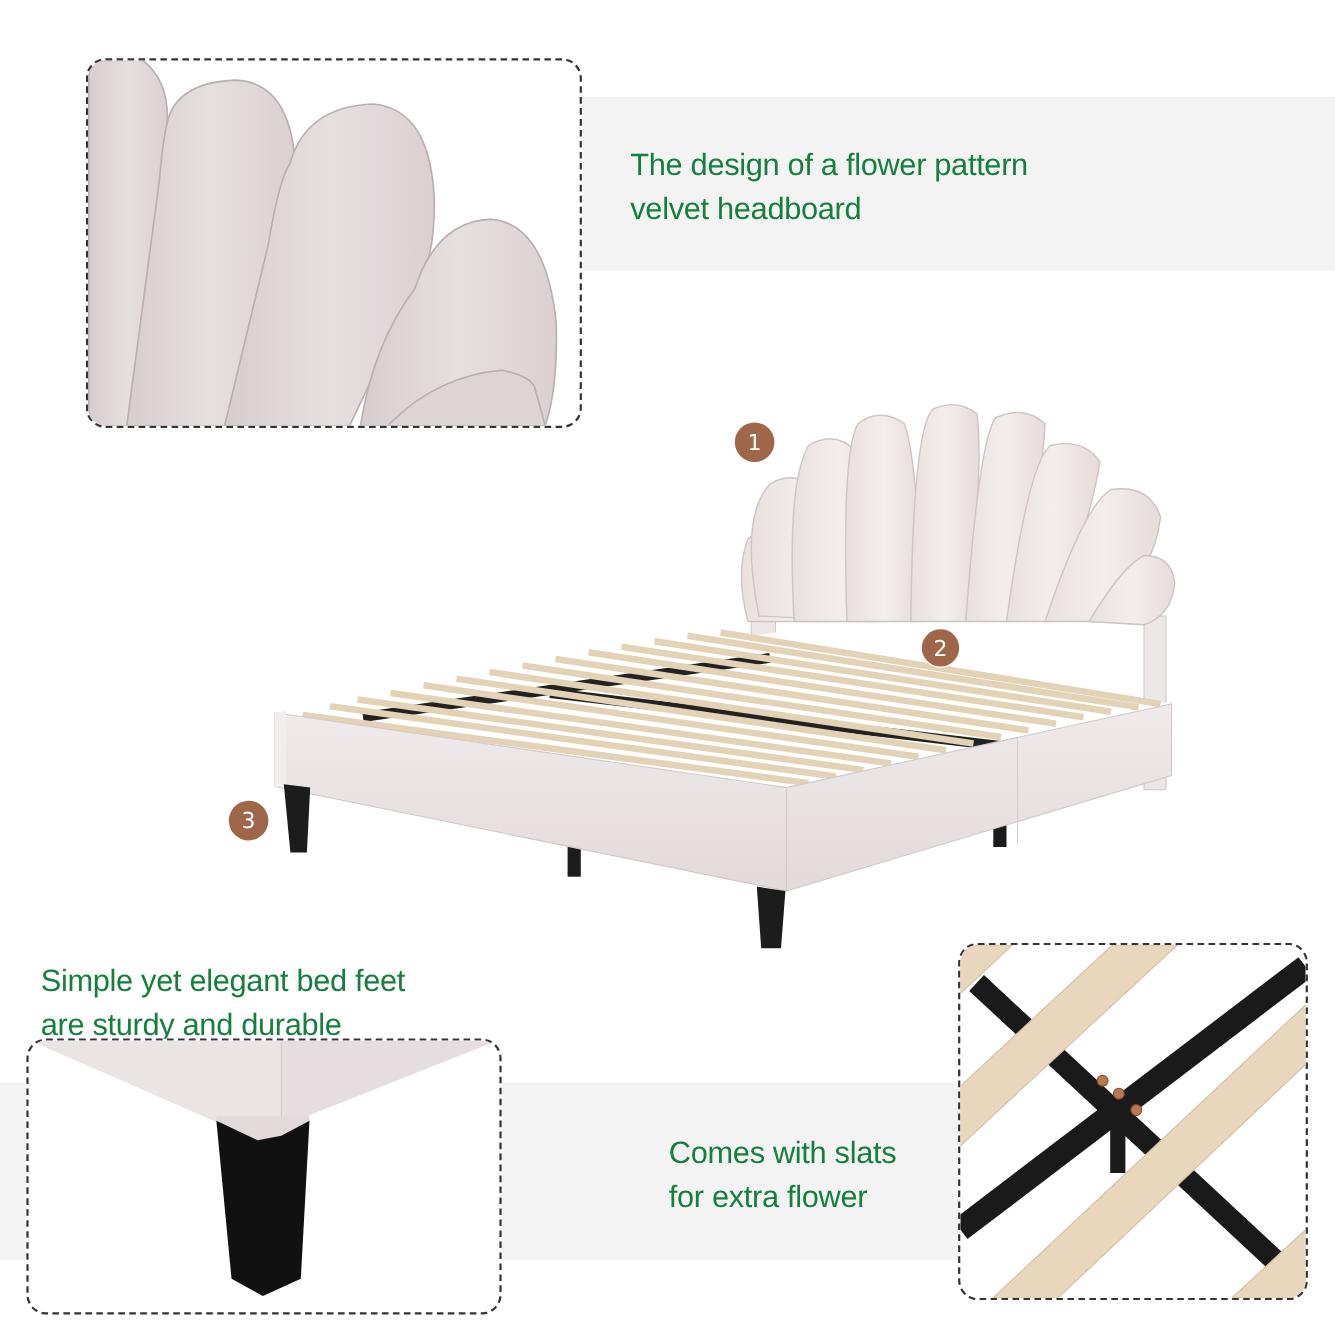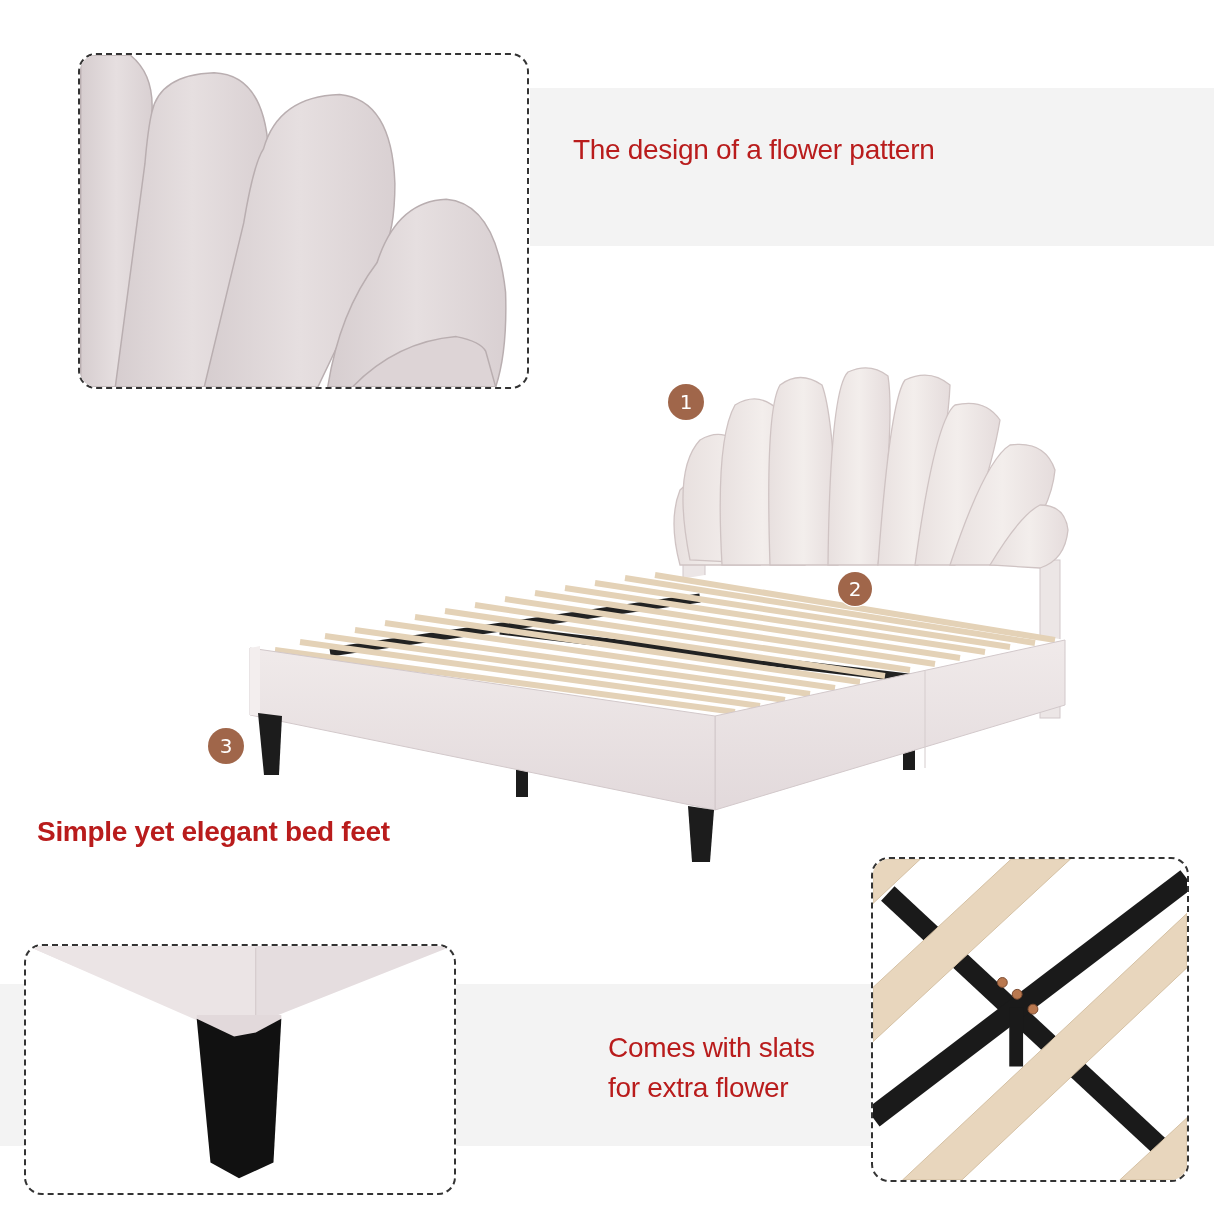--- a/index.html
+++ b/index.html
@@ -1,18 +1,18 @@
 <!DOCTYPE html>
 <html><head>
 <meta charset="utf-8">
 <style>
   html,body{margin:0;padding:0;background:#fff;}
   body{width:1214px;height:1214px;position:relative;overflow:hidden;font-family:"Liberation Sans",sans-serif;color:#111;}
   .band{position:absolute;background:#f3f3f3;}
-  .caption{position:absolute;font-size:28px;line-height:40px;letter-spacing:-0.3px;color:#b91c1c;}
+  .caption{position:absolute;font-size:28px;line-height:40px;letter-spacing:-0.3px;color:#15803d;}
   .caption span{display:block;white-space:nowrap;}
   .frame{position:absolute;border:2px dashed #333;border-radius:18px;overflow:hidden;background:#fff;box-sizing:border-box;}
   .frame svg{position:absolute;left:0;top:0;width:100%;height:100%;}
   .badge{position:absolute;width:36px;height:36px;border-radius:50%;background:#a0664a;color:#fff;font-size:20px;line-height:36px;text-align:center;font-family:"DejaVu Sans",sans-serif;box-shadow:0 0 0 1px #fff;}
   #bed{position:absolute;left:0;top:0;}
 </style>
 </head>
 <body>
 
 <div class="band" style="left:530px;top:88px;width:684px;height:158px;"></div>
@@ -30,20 +30,21 @@
     <path d="M0 0 L50 0 Q75 20 72 60 L68 336 L0 336 Z" fill="url(#pg)" stroke="#b9aeb0" stroke-width="1.5"></path>
     <path d="M72 58 Q80 20 135 18 Q185 20 190 95 L155 336 L35 336 L65 110 Q68 75 72 58 Z" fill="url(#pg)" stroke="#b9aeb0" stroke-width="1.5"></path>
     <path d="M185 95 Q200 42 262 40 Q315 45 318 130 Q318 180 305 200 L240 336 L125 336 L165 170 Q175 110 185 95 Z" fill="url(#pg)" stroke="#b9aeb0" stroke-width="1.5"></path>
     <path d="M300 210 Q320 148 370 146 Q420 150 430 240 Q432 300 420 336 L250 336 Q262 260 300 210 Z" fill="url(#pg)" stroke="#b9aeb0" stroke-width="1.5"></path>
     <path d="M275 336 Q320 290 380 285 Q405 290 410 300 L420 336 Z" fill="#ddd4d6" stroke="#b9aeb0" stroke-width="1.5"></path>
   </svg>
 </div>
 
 <div class="caption" style="left:573px;top:130px;">
   <span>The design of a flower pattern</span>
+  <span>velvet headboard</span>
 </div>
 
 <svg id="bed" width="1214" height="1214" viewBox="0 0 1214 1214">
   <defs>
     <linearGradient id="uph" x1="0" x2="0" y1="0" y2="1">
       <stop offset="0" stop-color="#f0eaea"></stop>
         <stop offset="1" stop-color="#e2d9db"></stop>
     </linearGradient>
     <linearGradient id="pet" x1="0" x2="1">
       <stop offset="0" stop-color="#e8e0df"></stop>
@@ -99,22 +100,23 @@
   <polygon points="250,648 260,646 260,716 250,715" fill="#f3eeee"></polygon>
 
   <polygon points="258,713 282,716 279,775 264,775" fill="#1c1c1c"></polygon>
   <polygon points="688,806 714,810 710,862 692,862" fill="#1c1c1c"></polygon>
 </svg>
 
 <div class="badge" style="left:668px;top:384px;">1</div>
 <div class="badge" style="left:838px;top:572px;width:34px;height:34px;line-height:34px;">2</div>
 <div class="badge" style="left:208px;top:728px;">3</div>
 
-<div class="caption" style="left:37px;top:812px;font-weight:bold;">
+<div class="caption" style="left:37px;top:872px;">
   <span>Simple yet elegant bed feet</span>
+  <span>are sturdy and durable</span>
 </div>
 
 <div class="frame" style="left:24px;top:944px;width:432px;height:251px;">
   <svg viewBox="0 0 432 251">
     <polygon points="0,0 432,0 230,80 210,90 0,0" fill="#e5dddf"></polygon>
     <polygon points="0,0 232,0 232,88 210,92" fill="#ebe4e5"></polygon>
     <line x1="232" y1="2" x2="232" y2="88" stroke="#d0c6c8"></line>
     <polygon points="172,74 258,74 250,220 215,236 186,220" fill="#111"></polygon>
     <polygon points="172,74 210,92 232,88 258,74 258,70 172,70" fill="#e2d9db"></polygon>
   </svg>

